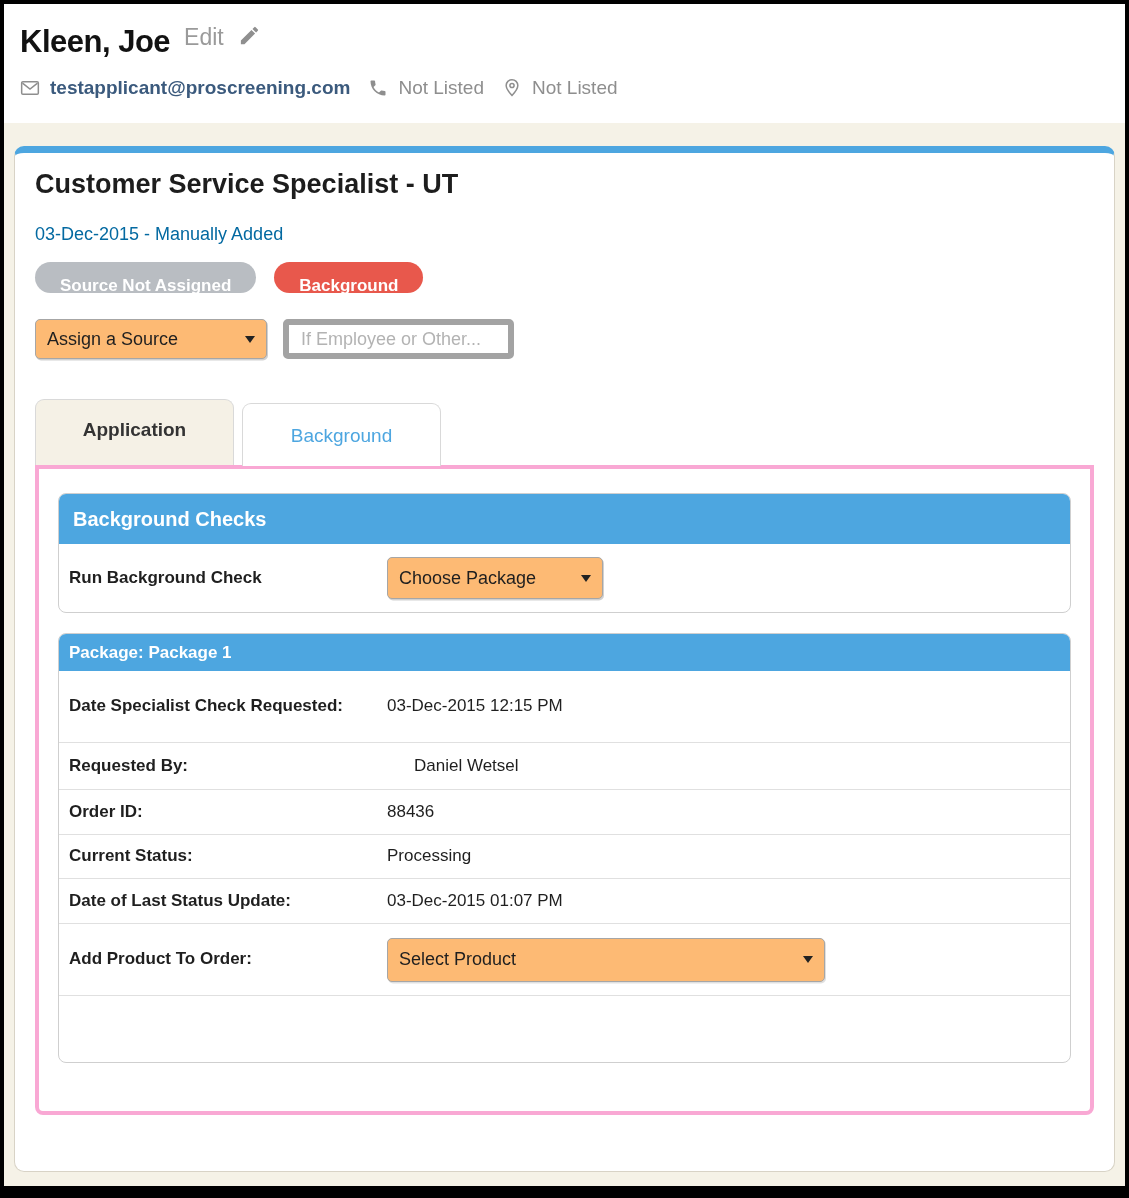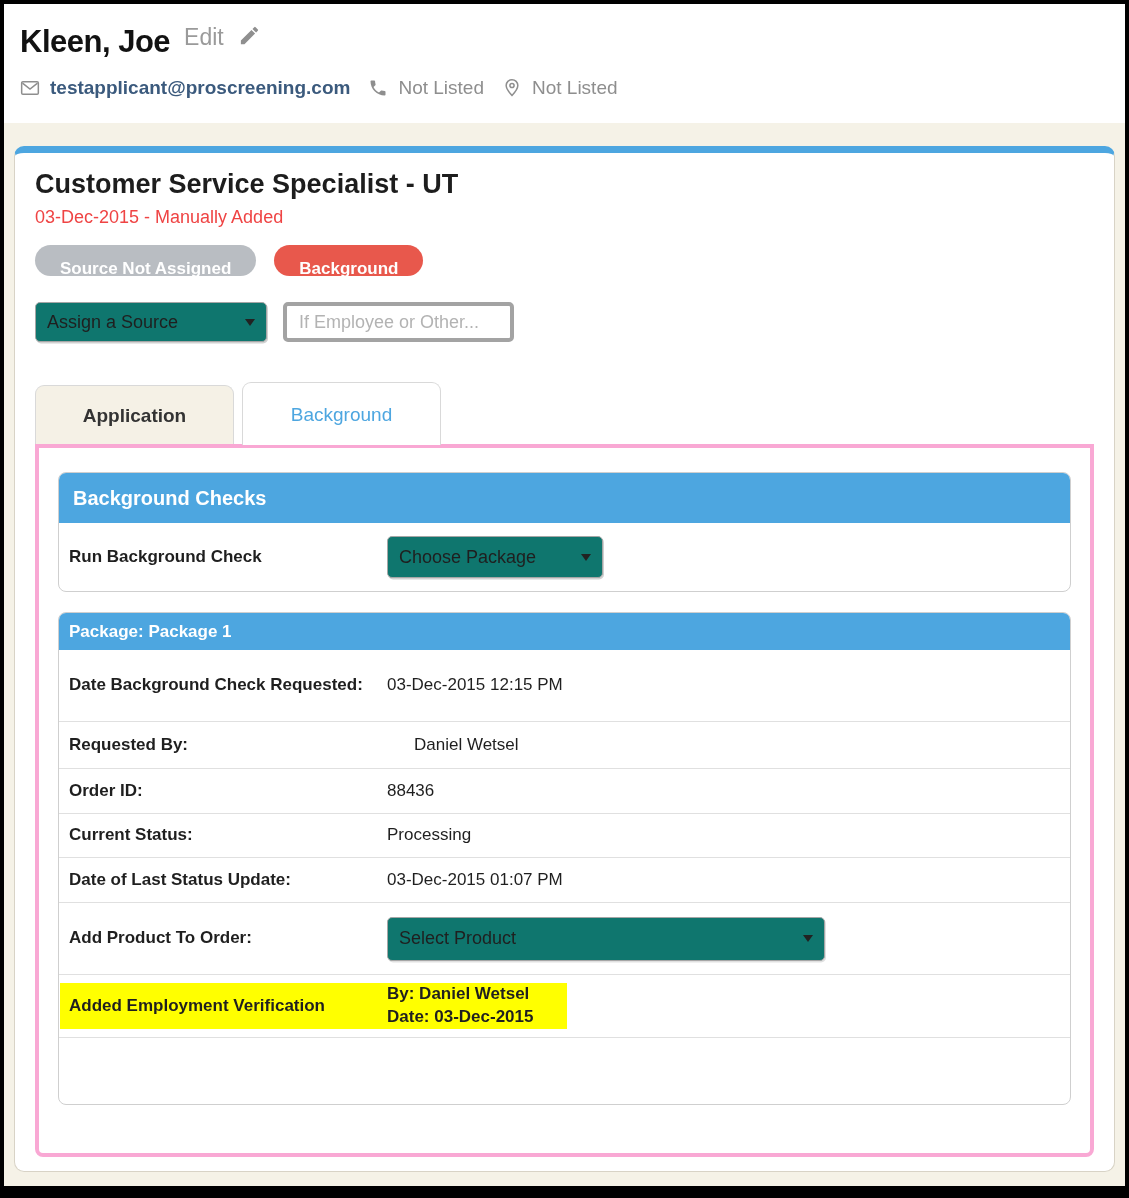--- a/index.html
+++ b/index.html
@@ -21,45 +21,45 @@
   .cicon { display:inline-flex; align-items:center; }
   .cicon svg { width:20px; height:20px; display:block; }
   .gap-l { margin-left:8px; }
 
   
   .content-sec { background:#f5f2e7; flex:1; padding:23px 10px 10px; }
   .card { background:#fff; border:1px solid #d8d3c6; border-top:7px solid #4da6e0;
           border-radius:10px; padding:16px 20px 14px; min-height:1026px; }
 
   .job-title { font-size:27px; font-weight:bold; color:#1d1d1d; }
-  .job-meta { margin-top:7px; font-size:18px; color:#ef4444; }
+  .job-meta { margin-top:24px; font-size:18px; color:#0369a1; }
 
   .pills { margin-top:17px; display:flex; gap:18px; }
   .pill { height:31px; line-height:31px; padding:8px 25px; border-radius:16px;
           color:#fff; font-weight:bold; font-size:17px; }
   .pill-gray { background:#b9bdc2; }
   .pill-red { background:#e8584c; }
 
   .controls { margin-top:26px; display:flex; gap:16px; align-items:center; }
-  .sel { display:flex; align-items:center; justify-content:space-between; background:#0f766e;
+  .sel { display:flex; align-items:center; justify-content:space-between; background:#fdba74;
          border:1px solid #a6a6a6; border-radius:5px; padding:1px 11px; cursor:pointer;
          box-shadow:1px 1.5px 0 rgba(0,0,0,0.18); }
   .sel-text { font-size:18px; color:#1f1f1f; }
   .caret { width:0; height:0; border-left:5px solid transparent; border-right:5px solid transparent;
            border-top:7px solid #222; margin-left:12px; }
   .sel-source { width:232px; height:40px; }
-  .src-input { width:231px; height:40px; border:4px solid #a3a3a3; border-radius:5px;
+  .src-input { width:231px; height:40px; border:6px solid #a3a3a3; border-radius:5px;
                padding:0 12px; font-size:18px; font-family:"Liberation Sans",sans-serif; color:#333; }
   .src-input::placeholder { color:#b3b3b3; }
 
   
   .tabs { display:flex; gap:8px; margin-top:40px; align-items:flex-end; }
   .tab { width:199px; text-align:center; border:1px solid #d9d9d9; border-bottom:none;
          border-radius:9px 9px 0 0; font-size:19px; cursor:pointer; }
-  .tab-inactive { background:#f5f1e6; color:#333; font-weight:bold; height:59px; line-height:59px; }
+  .tab-inactive { background:#f5f1e6; color:#333; font-weight:bold; height:66px; line-height:59px; }
   .tab-active { background:#fff; color:#4da6e0; height:63px; line-height:63px;
                 position:relative; margin-bottom:-1px; z-index:2; }
 
   .panel { border:4px solid #f9a8d4; border-radius:0 0 8px 8px; background:#fff;
            padding:24px 19px 48px; }
 
   
   .table { border:1px solid #cfcfcf; border-radius:8px; background:#fff; }
   .table + .table { margin-top:20px; }
   .thead { background:#4da6e0; color:#fff; font-weight:bold; border-radius:7px 7px 0 0; }
@@ -160,21 +160,21 @@
               <span class="sel-text">Choose Package</span>
               <span class="caret"></span>
             </div>
           </div>
         </div>
 
         <div class="table">
           <div class="thead thead-sm">Package: Package 1</div>
 
           <div class="trow row-h71">
-            <div class="tlabel">Date Background Check Requested:</div>
+            <div class="tlabel">Date Specialist Check Requested:</div>
             <div class="tvalue">03-Dec-2015 12:15 PM</div>
           </div>
 
           <div class="trow row-h47">
             <div class="tlabel">Requested By:</div>
             <div class="tvalue">Daniel Wetsel</div>
           </div>
 
           <div class="trow row-h45">
             <div class="tlabel">Order ID:</div>
@@ -192,27 +192,20 @@
           </div>
 
           <div class="trow row-h72">
             <div class="tlabel">Add Product To Order:</div>
             <div class="sel sel-product">
               <span class="sel-text">Select Product</span>
               <span class="caret"></span>
             </div>
           </div>
 
-          <div class="trow row-h62 trow-highlight">
-            <div class="tlabel">Added Employment Verification</div>
-            <div class="tvalue">
-              <div>By: Daniel Wetsel</div>
-              <div>Date: 03-Dec-2015</div>
-            </div>
-          </div>
 
           <div class="trow row-h67">
           </div>
         </div>
 
       </div>
     </div>
   </div>
 </div>
 

